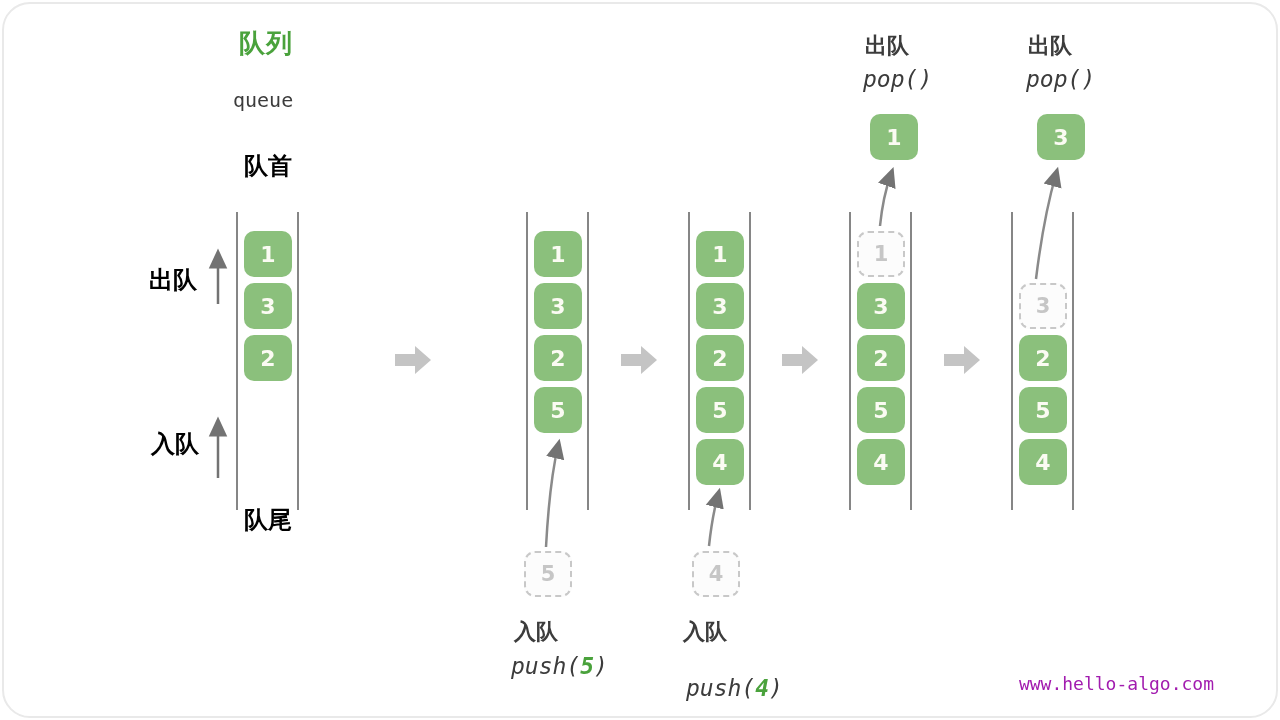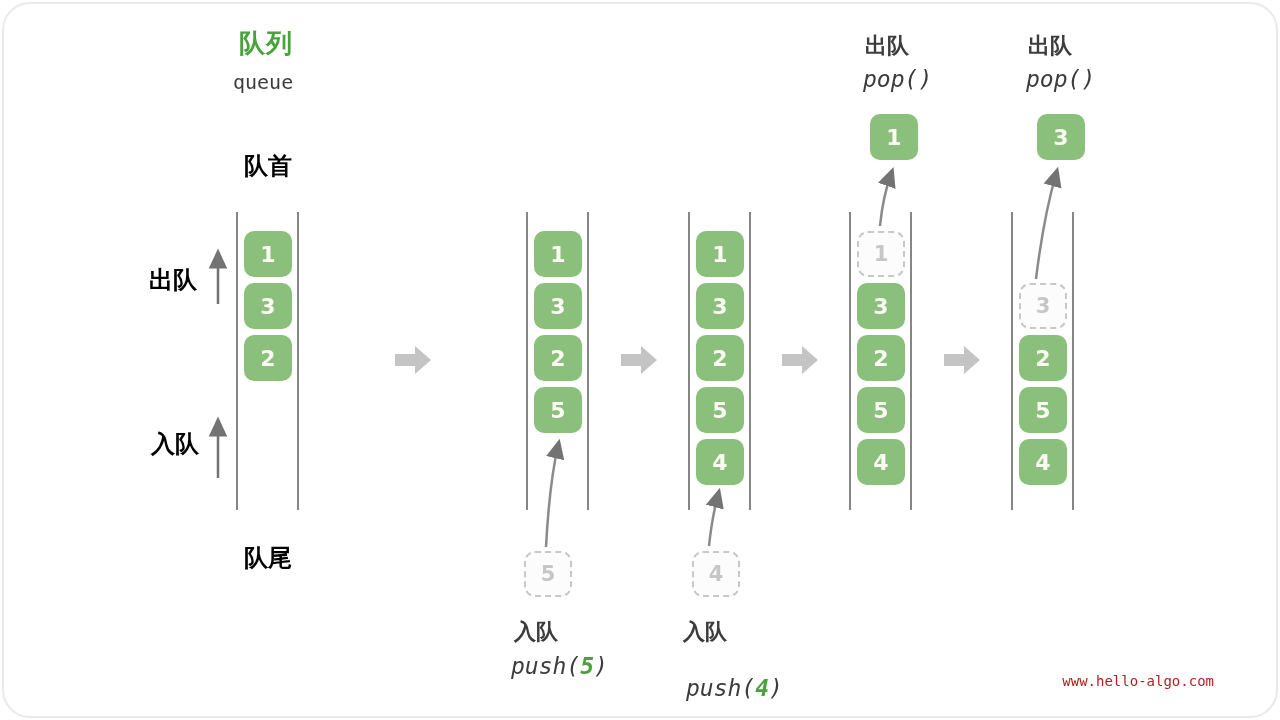--- a/index.html
+++ b/index.html
@@ -13,34 +13,34 @@
         font-family:"DejaVu Sans",sans-serif;font-weight:bold;font-size:22px;}
   .ghost{width:44px;height:42px;background:#fcfcfc;border:2px dashed #c8c8c8;
          color:#c6c6c6;font-size:21px;border-radius:11px;}
   .zh{position:absolute;font-weight:bold;color:#000000;font-size:24px;white-space:nowrap;}
   .zh-op{position:absolute;font-weight:bold;color:#3c3c3c;font-size:22px;white-space:nowrap;}
   .mono{position:absolute;font-family:"DejaVu Sans Mono",monospace;color:#3c3c3c;
         font-size:23px;white-space:nowrap;font-style:italic;}
   .mono .arg{color:#4aa23c;font-weight:bold;}
   .title-zh{position:absolute;font-size:26px;font-weight:bold;color:#4aa23c;letter-spacing:1px;}
   .title-en{position:absolute;font-family:"DejaVu Sans Mono",monospace;font-size:20px;color:#3c3c3c;}
-  .watermark{position:absolute;font-family:"DejaVu Sans Mono",monospace;font-size:14px;color:#b91c1c;}
+  .watermark{position:absolute;font-family:"DejaVu Sans Mono",monospace;font-size:18px;color:#a21caf;}
   svg.overlay{position:absolute;left:0;top:0;pointer-events:none;}
 </style>
 </head>
 <body>
 
 <div class="canvas">
   <div class="card"></div>
 
   <div class="title-zh" style="left:239px;top:26px;">队列</div>
-  <div class="title-en" style="left:233px;top:70px;">queue</div>
+  <div class="title-en" style="left:233px;top:88px;">queue</div>
 
   <div class="zh" style="left:244px;top:150px;">队首</div>
-  <div class="zh" style="left:244px;top:542px;font-family:Liberation Mono, monospace;">队尾</div>
+  <div class="zh" style="left:244px;top:504px;font-family:Liberation Mono, monospace;">队尾</div>
   <div class="zh" style="left:149px;top:264px;">出队</div>
   <div class="zh" style="left:151px;top:428px;">入队</div>
 
   <div>
     <div class="vline" style="left:236px;"></div>
     <div class="vline" style="left:297px;"></div>
     <div class="qbox" style="left:244px;top:231px;">1</div>
     <div class="qbox" style="left:244px;top:283px;">3</div>
     <div class="qbox" style="left:244px;top:335px;">2</div>
   </div>

